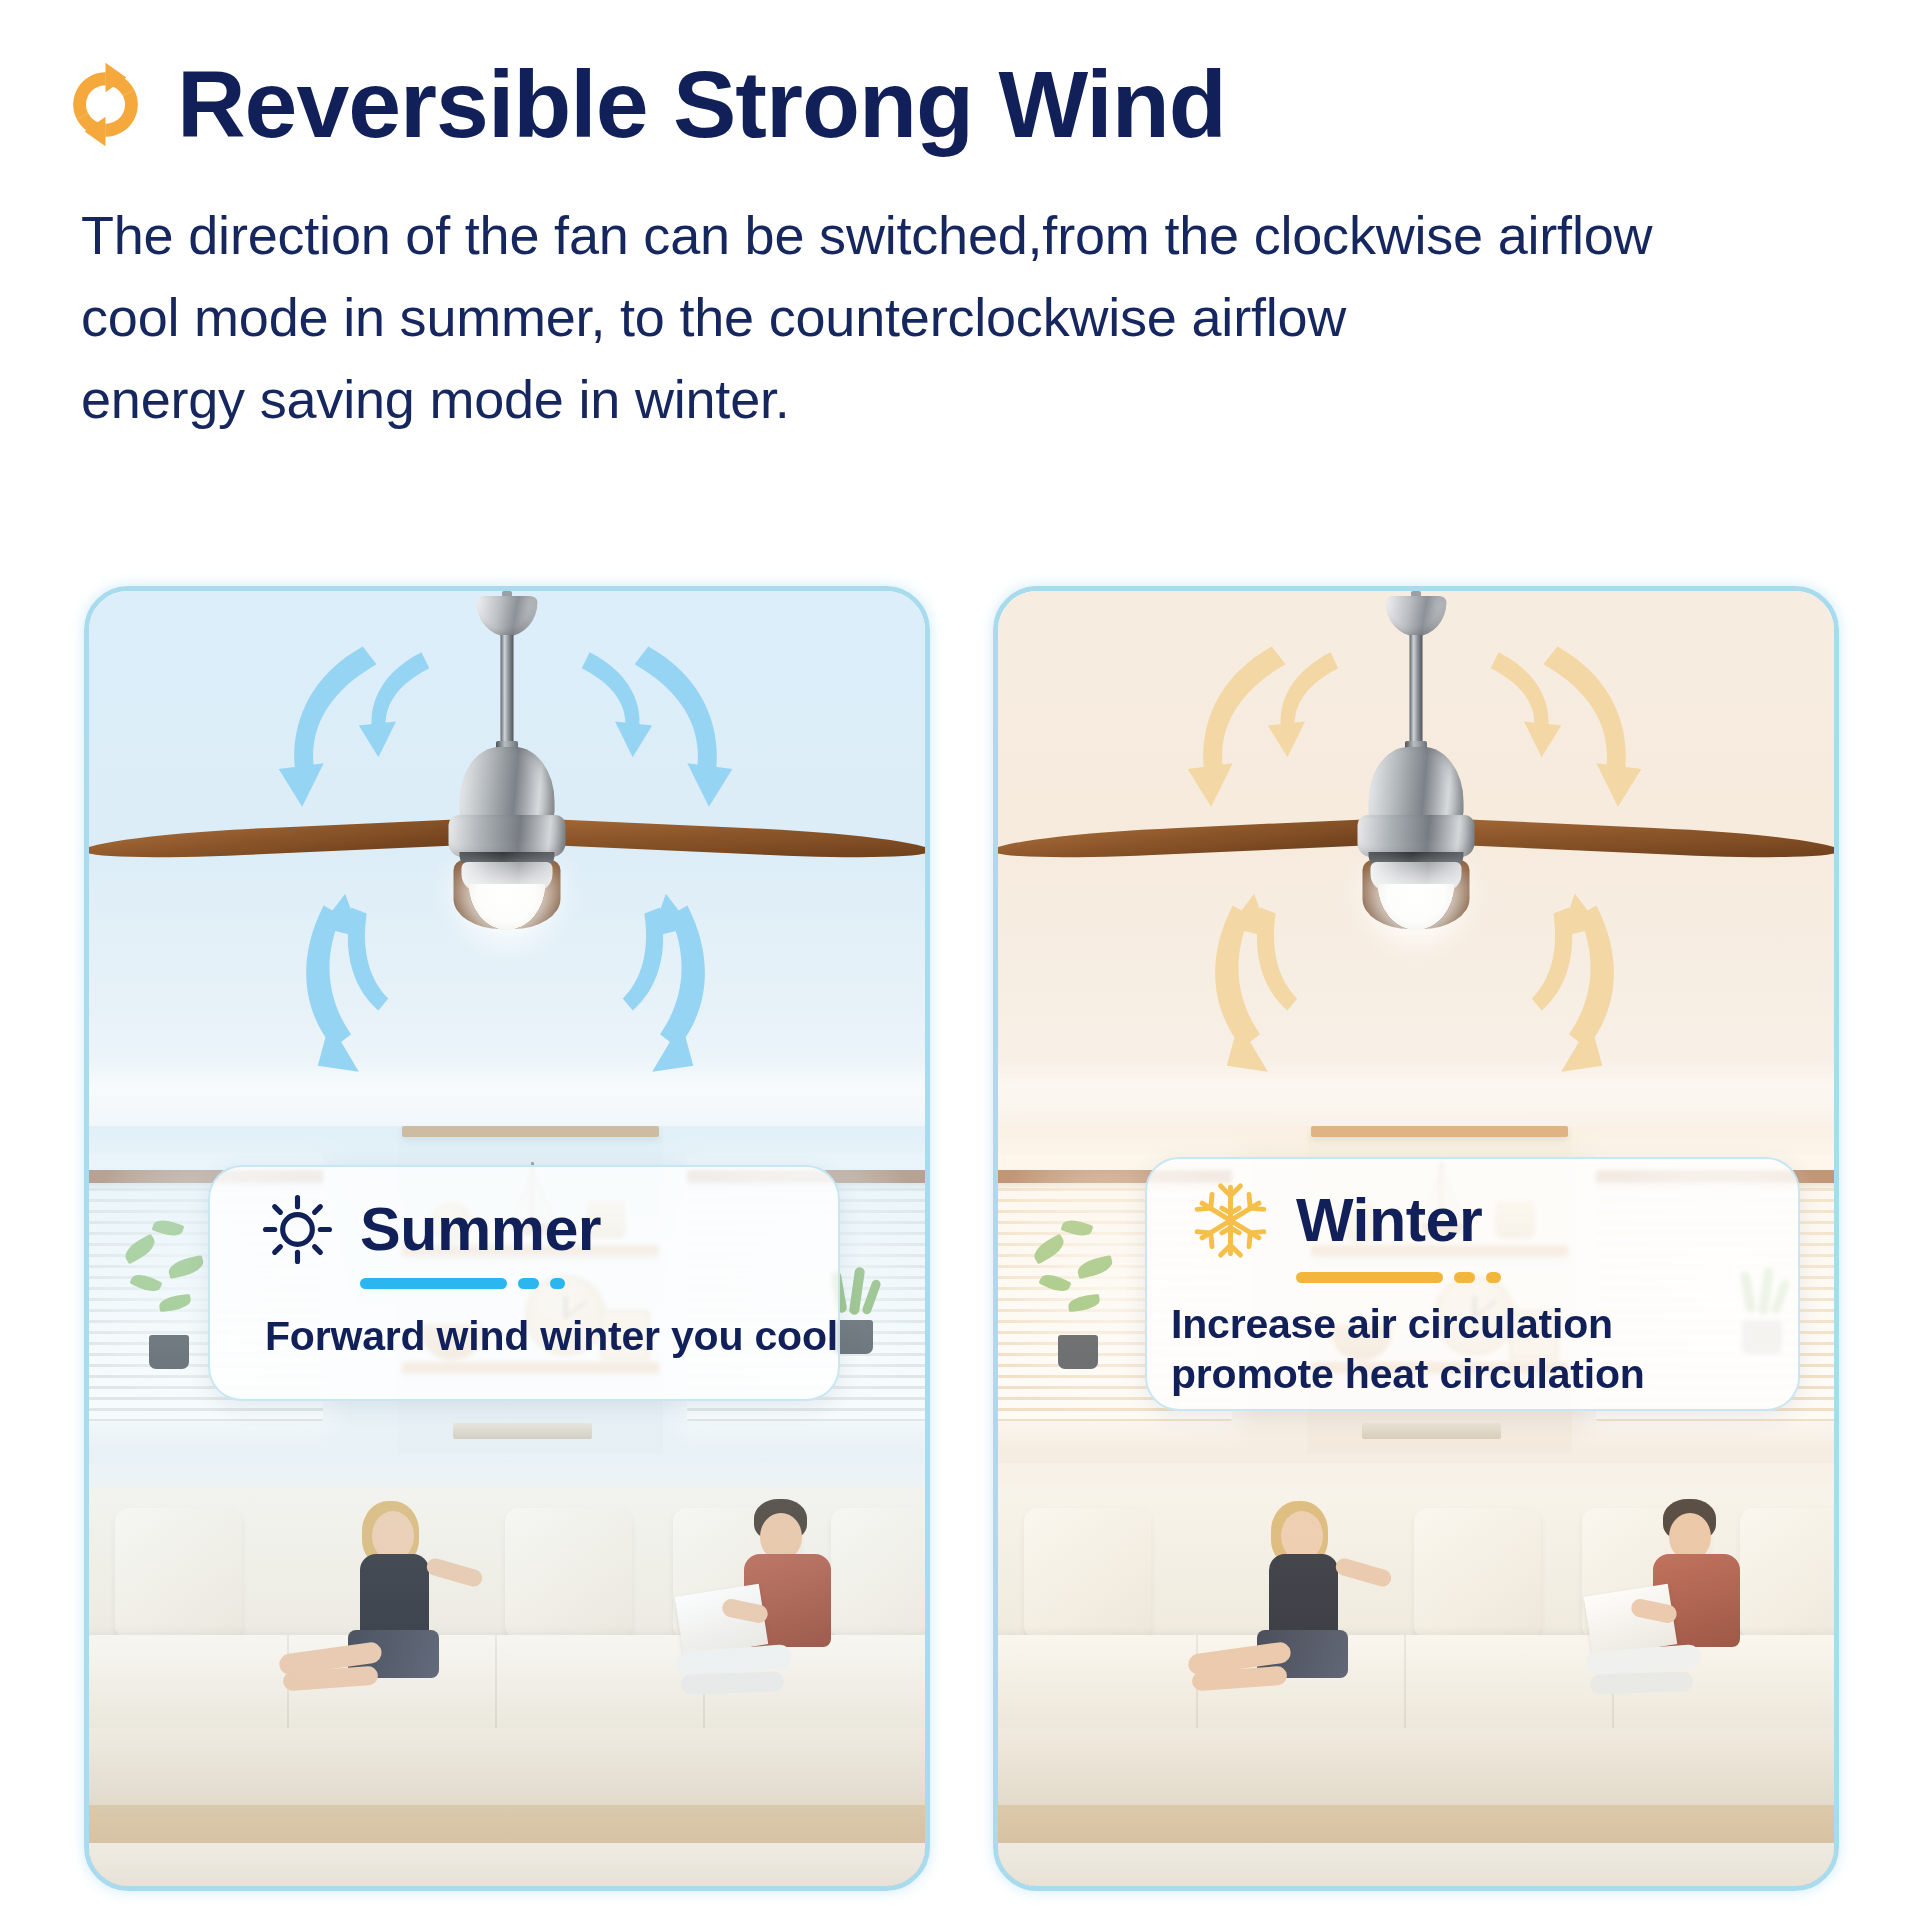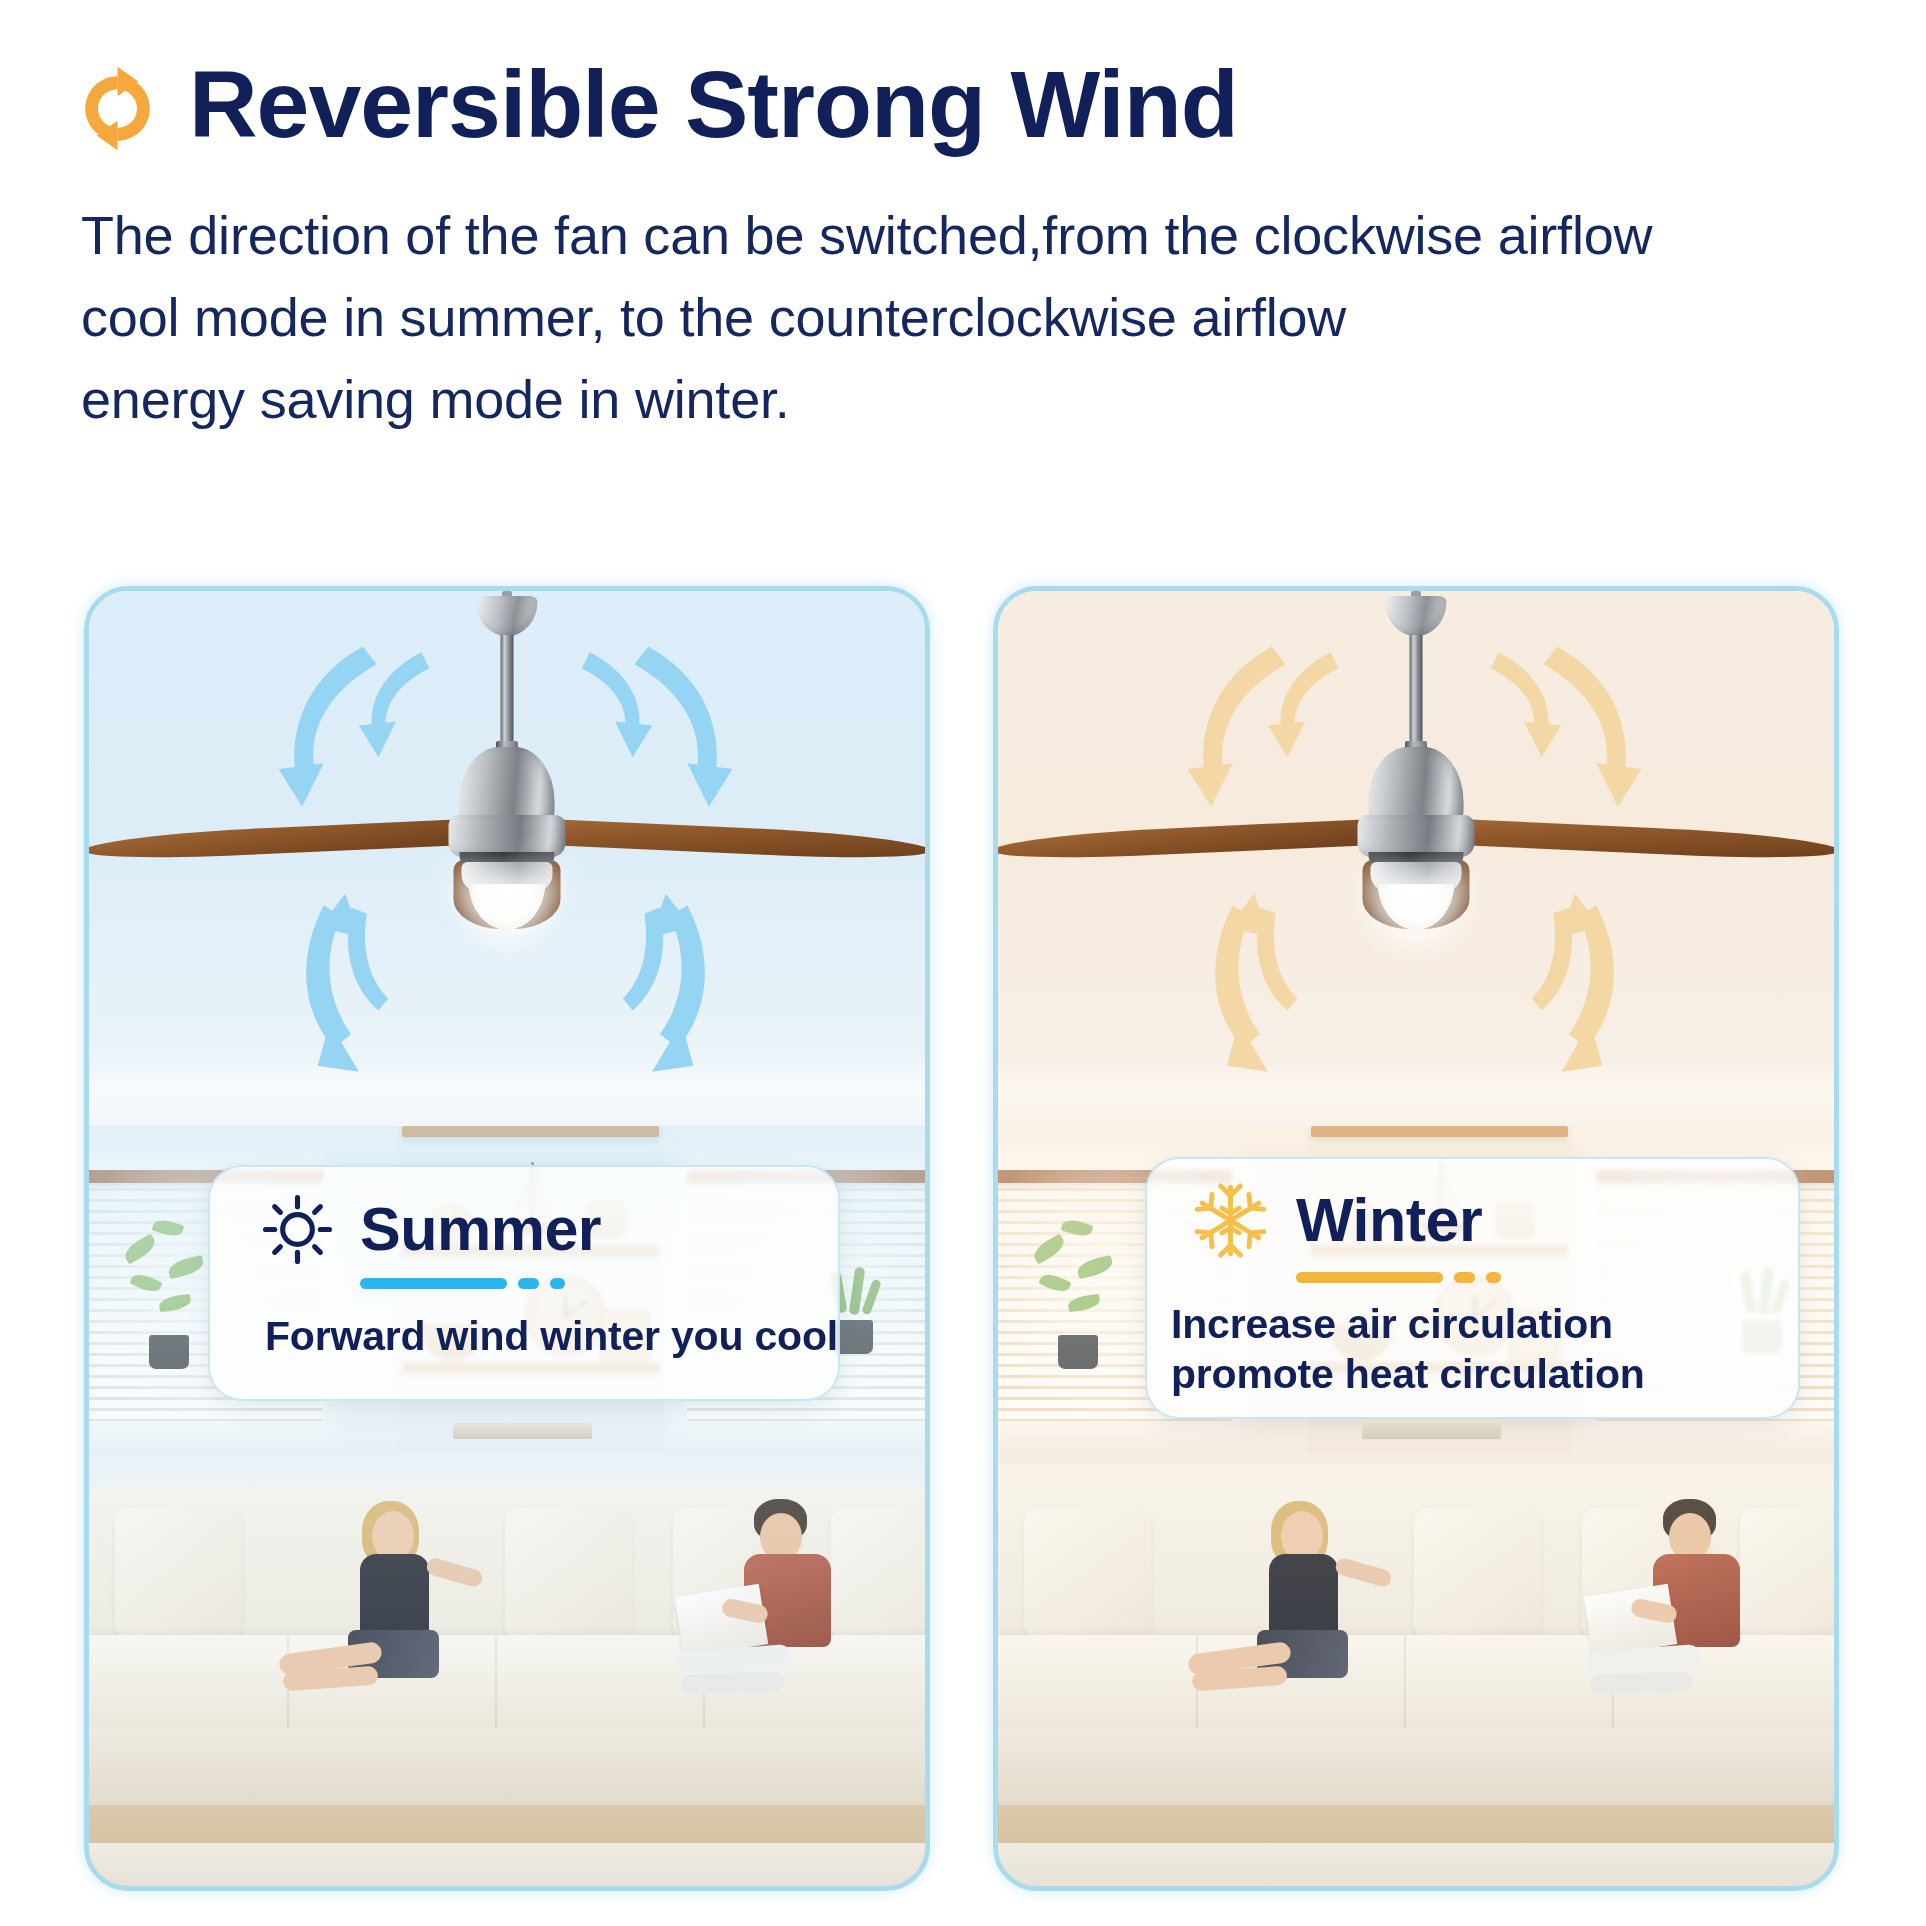--- a/index.html
+++ b/index.html
@@ -17,24 +17,23 @@
 
   
   .header {
     position: absolute;
     left: 0; top: 0;
     width: 1927px;
     height: 554px;
   }
   .title-row {
     position: absolute;
-    left: 74px;
+    left: 62px;
     top: 57px;
     display: flex;
-    align-items: center;
     gap: 28px;
   }
   .reverse-icon {
     width: 87px;
     height: 87px;
     flex: 0 0 87px;
     position: relative;
     top: 4px;
   }
   .page-title {
@@ -449,21 +448,21 @@
     width: 628px;
     height: 206px;
     padding: 26px 0 0 0;
     text-align: right;
   }
   .card-winter {
     left: 147px;
     top: 566px;
     width: 651px;
     height: 220px;
-    padding: 22px 0 16px 0;
+    padding: 22px 0 8px 0;
   }
   .card-head {
     display: flex;
     align-items: center;
     gap: 26px;
   }
   .card-summer .card-head { padding-left: 51px; }
   .card-winter .card-head { padding-left: 44px; }
   .season-icon { width: 73px; height: 73px; flex: 0 0 73px; }
   .card-winter .season-icon { width: 79px; height: 79px; flex: 0 0 79px; }

